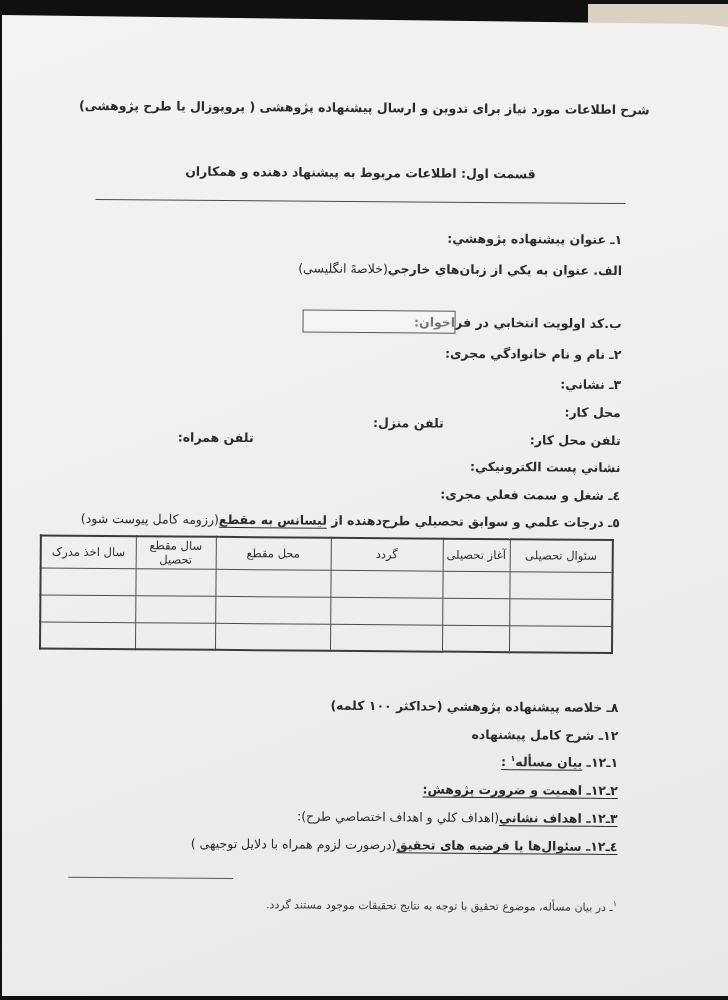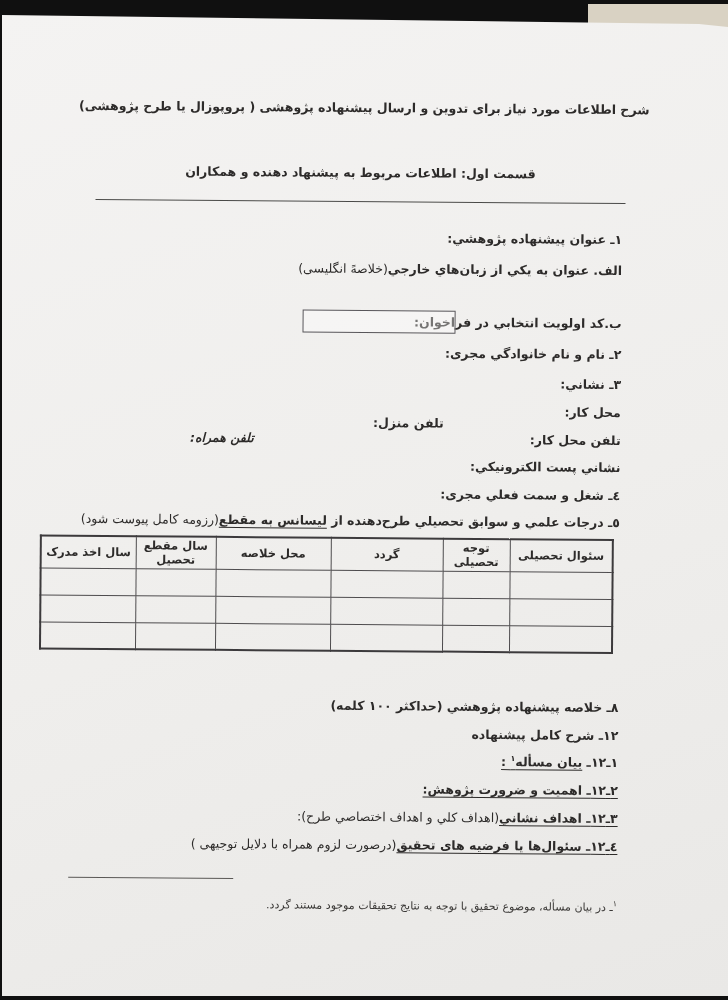--- a/index.html
+++ b/index.html
@@ -53,21 +53,21 @@
   }
   sup.fn { font-size:8px; vertical-align:super; line-height:0; }
   table.edu {
     position:absolute;
     border-collapse:collapse;
     direction:rtl;
     table-layout:fixed;
   }
   table.edu th, table.edu td {
     border:1px solid #4e4c4e;
-    font-weight:bold;
+    font-weight:normal;
     font-size:11.5px;
     text-align:center;
     vertical-align:middle;
     color:#2d2b2a;
     overflow:hidden;
   }
   table.edu { border:2px solid #3c3a3c; }
   table.edu thead th { height:32px; }
   table.edu tbody td { height:27px; }
   .fnsep {
@@ -103,43 +103,43 @@
       <div class="code-box" style="top:298px; left:303px; width:153px; height:23px;"></div>
 
       <div class="line" style="top:331px; right:104px;">٢ـ نام و نام خانوادگي مجری:</div>
 
       <div class="line" style="top:361px; right:104px;">٣ـ نشاني:</div>
 
       <div class="line" style="top:389px; right:104px;">محل كار:</div>
 
       <div class="line" style="top:417px; right:104px;">تلفن محل كار:</div>
       <div class="line" style="top:401px; right:281px;">تلفن منزل:</div>
-      <div class="line" style="top:417px; right:471px;font-style:italic;">تلفن همراه:</div>
+      <div class="line" style="top:417px; right:471px;">تلفن همراه:</div>
 
       <div class="line" style="top:444px; right:104px;">نشاني پست الكترونيكي:</div>
 
       <div class="line" style="top:472px; right:104px;">٤ـ شغل و سمت فعلي مجری:</div>
 
       <div class="line" style="top:499px; right:104px;"><span>٥ـ درجات علمي و سوابق تحصيلي طرح‌دهنده از </span><span class="u">ليسانس به مقطع</span><span class="regular">(رزومه كامل پيوست شود)</span></div>
 
       <table class="edu" id="edu-table" style="top:525px; right:110px; width:572px;">
         <colgroup>
           <col style="width:103px">
             <col style="width:67px">
             <col style="width:112px">
           <col style="width:115px">
             <col style="width:80px">
             <col style="width:95px">
         </colgroup>
         <thead>
             <tr>
               <th>سئوال تحصيلی</th>
-              <th>توجه تحصيلی</th>
+              <th>آغاز تحصيلی</th>
               <th>گردد</th>
-              <th>محل خلاصه</th>
+              <th>محل مقطع</th>
               <th>سال مقطع تحصيل</th>
               <th>سال اخذ مدرک</th>
             </tr>
           </thead>
         <tbody>
             <tr>
               <td></td>
               <td></td>
               <td></td>
               <td></td>

